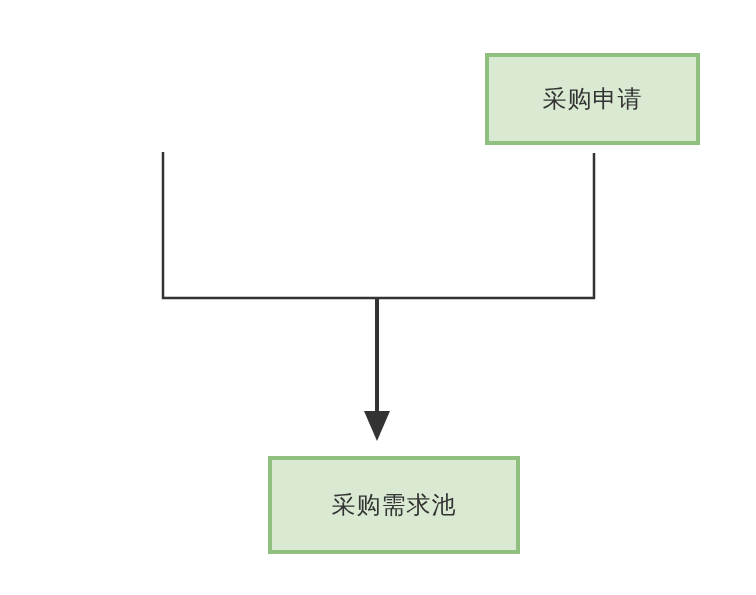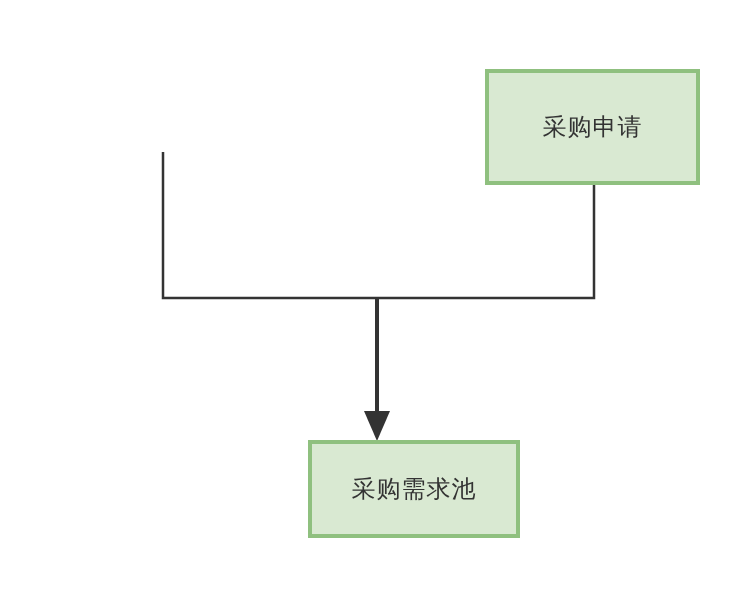--- a/index.html
+++ b/index.html
@@ -33,22 +33,22 @@
     justify-content: center;
   }
   .node-label {
     color: #333333;
     font-size: 24px;
     font-weight: 400;
     letter-spacing: 1px;
     white-space: nowrap;
   }
   .node-project    { left: 53px;  top: 52px;  width: 220px; height: 100px; }
-  .node-request    { left: 485px; top: 53px;  width: 215px; height: 116px; margin-top: 16px; }
-  .node-pool       { left: 268px; top: 440px; width: 212px; height: 98px; margin-left: 40px;  }
+  .node-request    { left: 485px; top: 53px;  width: 215px; height: 92px; }
+  .node-pool       { left: 268px; top: 456px; width: 252px; height: 98px;  }
 </style>
 </head>
 <body>
 
 <div class="canvas">
 
   <svg class="connectors" width="756" height="595" viewBox="0 0 756 595" xmlns="http://www.w3.org/2000/svg">
 
     <path d="M163,152 L163,298 L594,298 L594,153" fill="none" stroke="#333333" stroke-width="2.5"></path>
 

